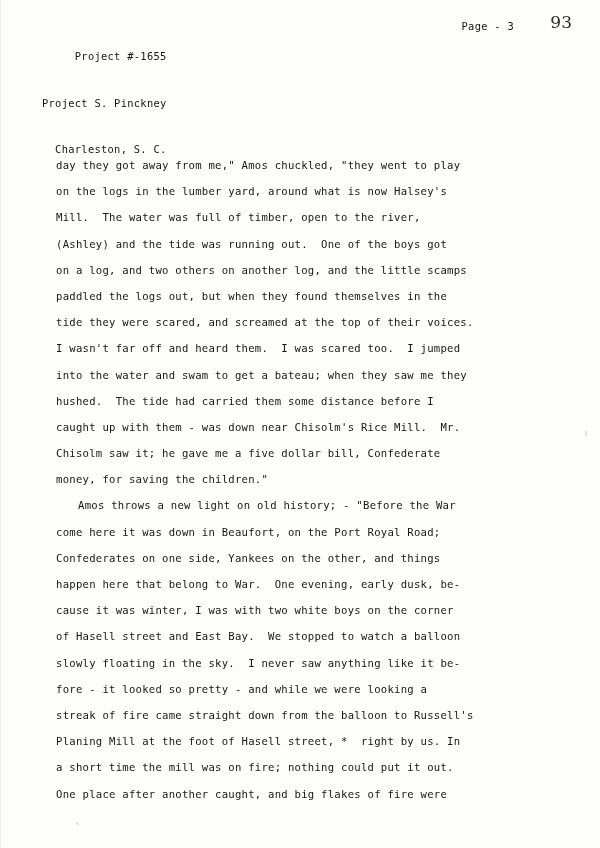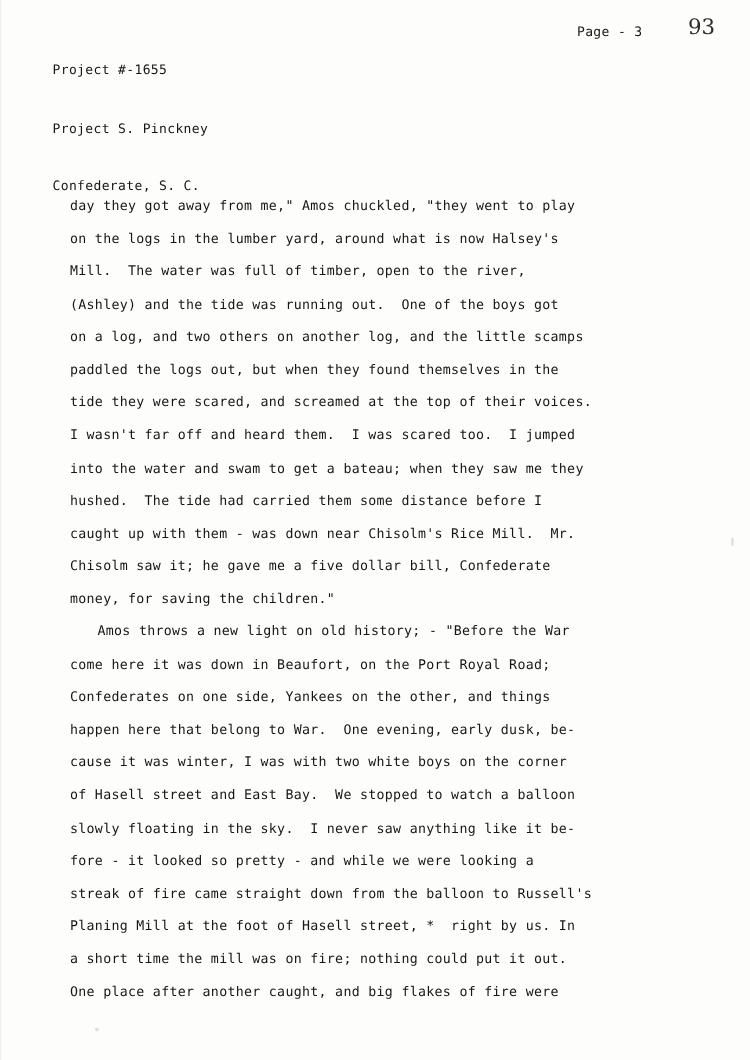--- a/index.html
+++ b/index.html
@@ -31,20 +31,21 @@
     height: 58px;
   }
   .hdr-left {
     position: absolute;
     top: 0;
     left: 0;
     font-size: 10.4px;
     line-height: 15.5px;
     letter-spacing: 0.3px;
     white-space: pre;
+    text-align: right;
   }
   .hdr-left div { white-space: pre; }
 
   .hdr-page {
     position: absolute;
     top: 2px;
     right: 58px;
     font-size: 10.4px;
     letter-spacing: 0.3px;
     white-space: pre;
@@ -91,21 +92,21 @@
 </style>
 </head>
 <body>
 
 <div class="page">
 
   <div class="header">
     <div class="hdr-left">
       <div>Project #-1655</div>
       <div>Project S. Pinckney</div>
-      <div>Confederate, S. C.</div>
+      <div>Charleston, S. C.</div>
     </div>
     <div class="hdr-page">Page - 3</div>
     <div class="hdr-num">93</div>
   </div>
 
   <div class="body-text"><div class="ln">day they got away from me," Amos chuckled, "they went to play</div><div class="ln">on the logs in the lumber yard, around what is now Halsey's</div><div class="ln">Mill.  The water was full of timber, open to the river,</div><div class="ln">(Ashley) and the tide was running out.  One of the boys got</div><div class="ln">on a log, and two others on another log, and the little scamps</div><div class="ln">paddled the logs out, but when they found themselves in the</div><div class="ln">tide they were scared, and screamed at the top of their voices.</div><div class="ln">I wasn't far off and heard them.  I was scared too.  I jumped</div><div class="ln">into the water and swam to get a bateau; when they saw me they</div><div class="ln">hushed.  The tide had carried them some distance before I</div><div class="ln">caught up with them - was down near Chisolm's Rice Mill.  Mr.</div><div class="ln">Chisolm saw it; he gave me a five dollar bill, Confederate</div><div class="ln">money, for saving the children."</div><div class="ln indent">Amos throws a new light on old history; - "Before the War</div><div class="ln">come here it was down in Beaufort, on the Port Royal Road;</div><div class="ln">Confederates on one side, Yankees on the other, and things</div><div class="ln">happen here that belong to War.  One evening, early dusk, be-</div><div class="ln">cause it was winter, I was with two white boys on the corner</div><div class="ln">of Hasell street and East Bay.  We stopped to watch a balloon</div><div class="ln">slowly floating in the sky.  I never saw anything like it be-</div><div class="ln">fore - it looked so pretty - and while we were looking a</div><div class="ln">streak of fire came straight down from the balloon to Russell's</div><div class="ln">Planing Mill at the foot of Hasell street, *  right by us. In</div><div class="ln">a short time the mill was on fire; nothing could put it out.</div><div class="ln">One place after another caught, and big flakes of fire were</div></div>
 
   <div class="speck" style="left:76px; top:822px; width:3px; height:3px;"></div>
   <div class="speck" style="left:585px; top:430px; width:2px; height:7px;"></div>
   <div class="edge-mark" style="left:0; top:0; width:1px; height:848px; opacity:0.35;"></div>

